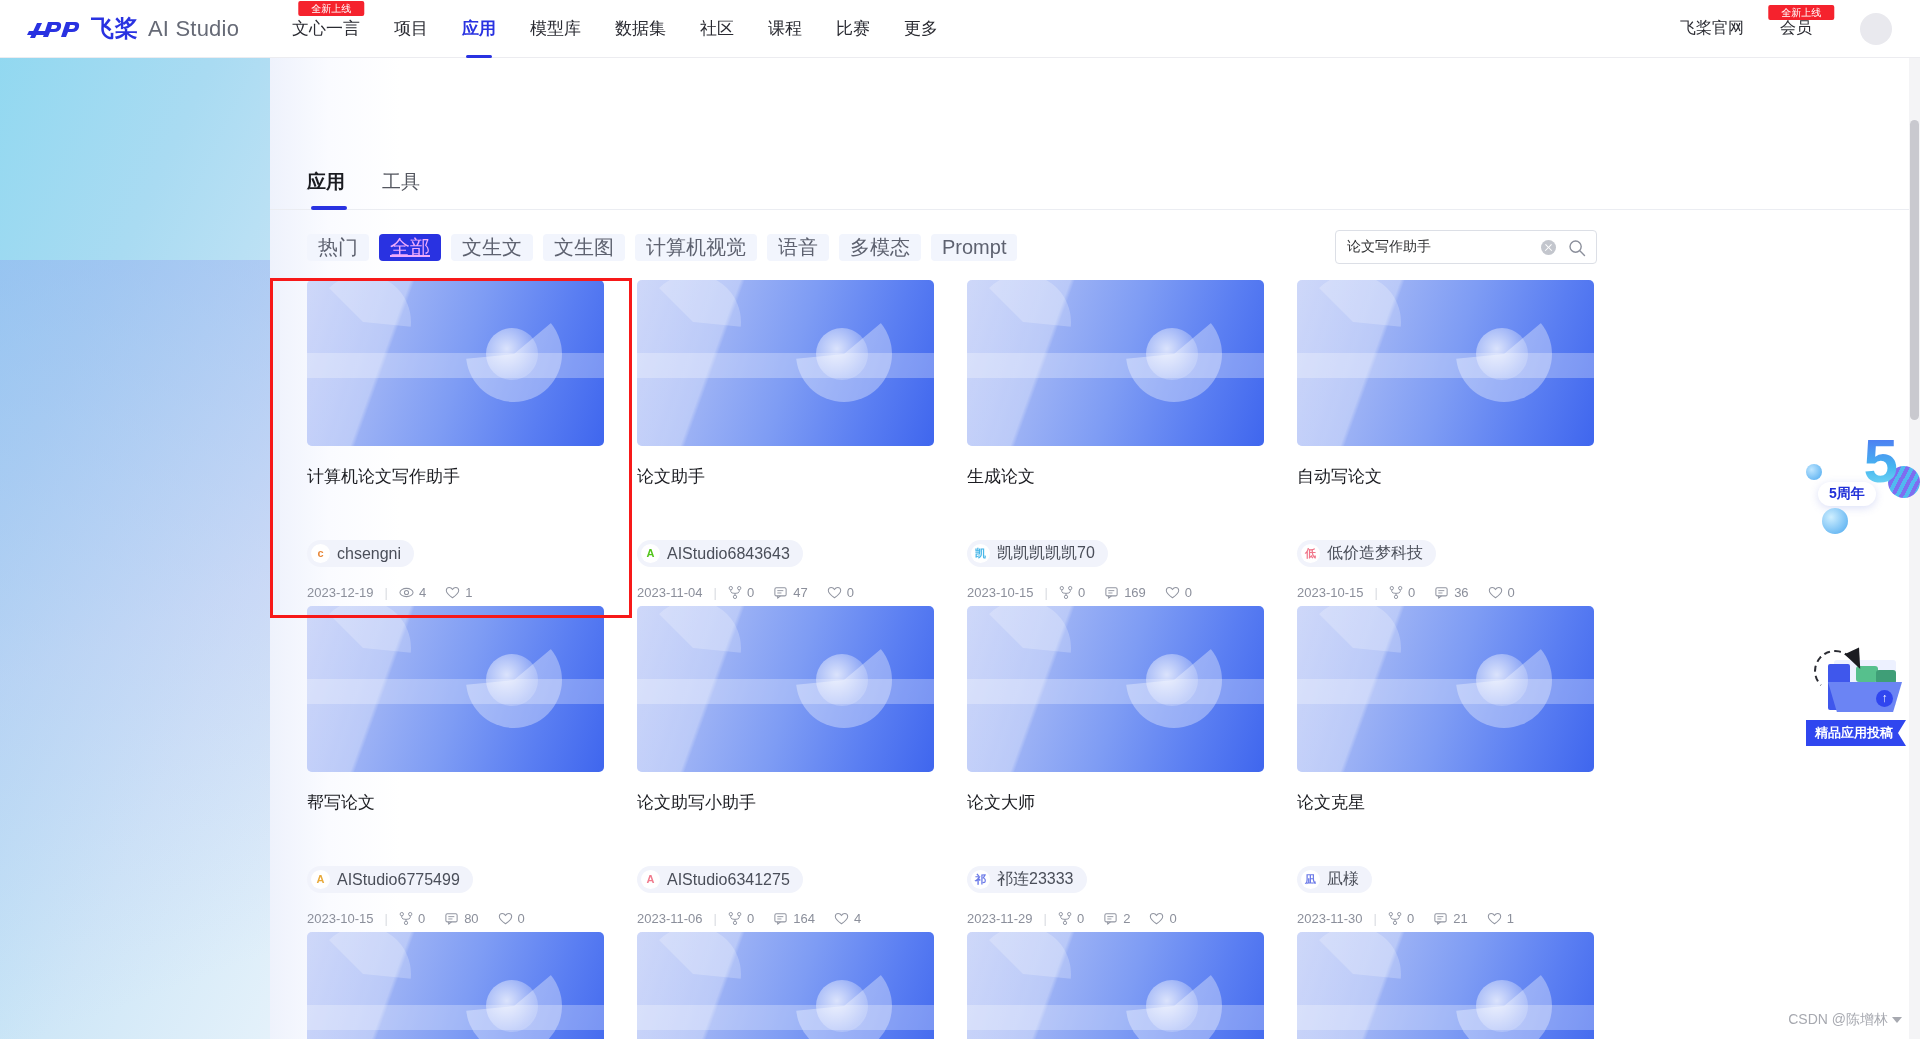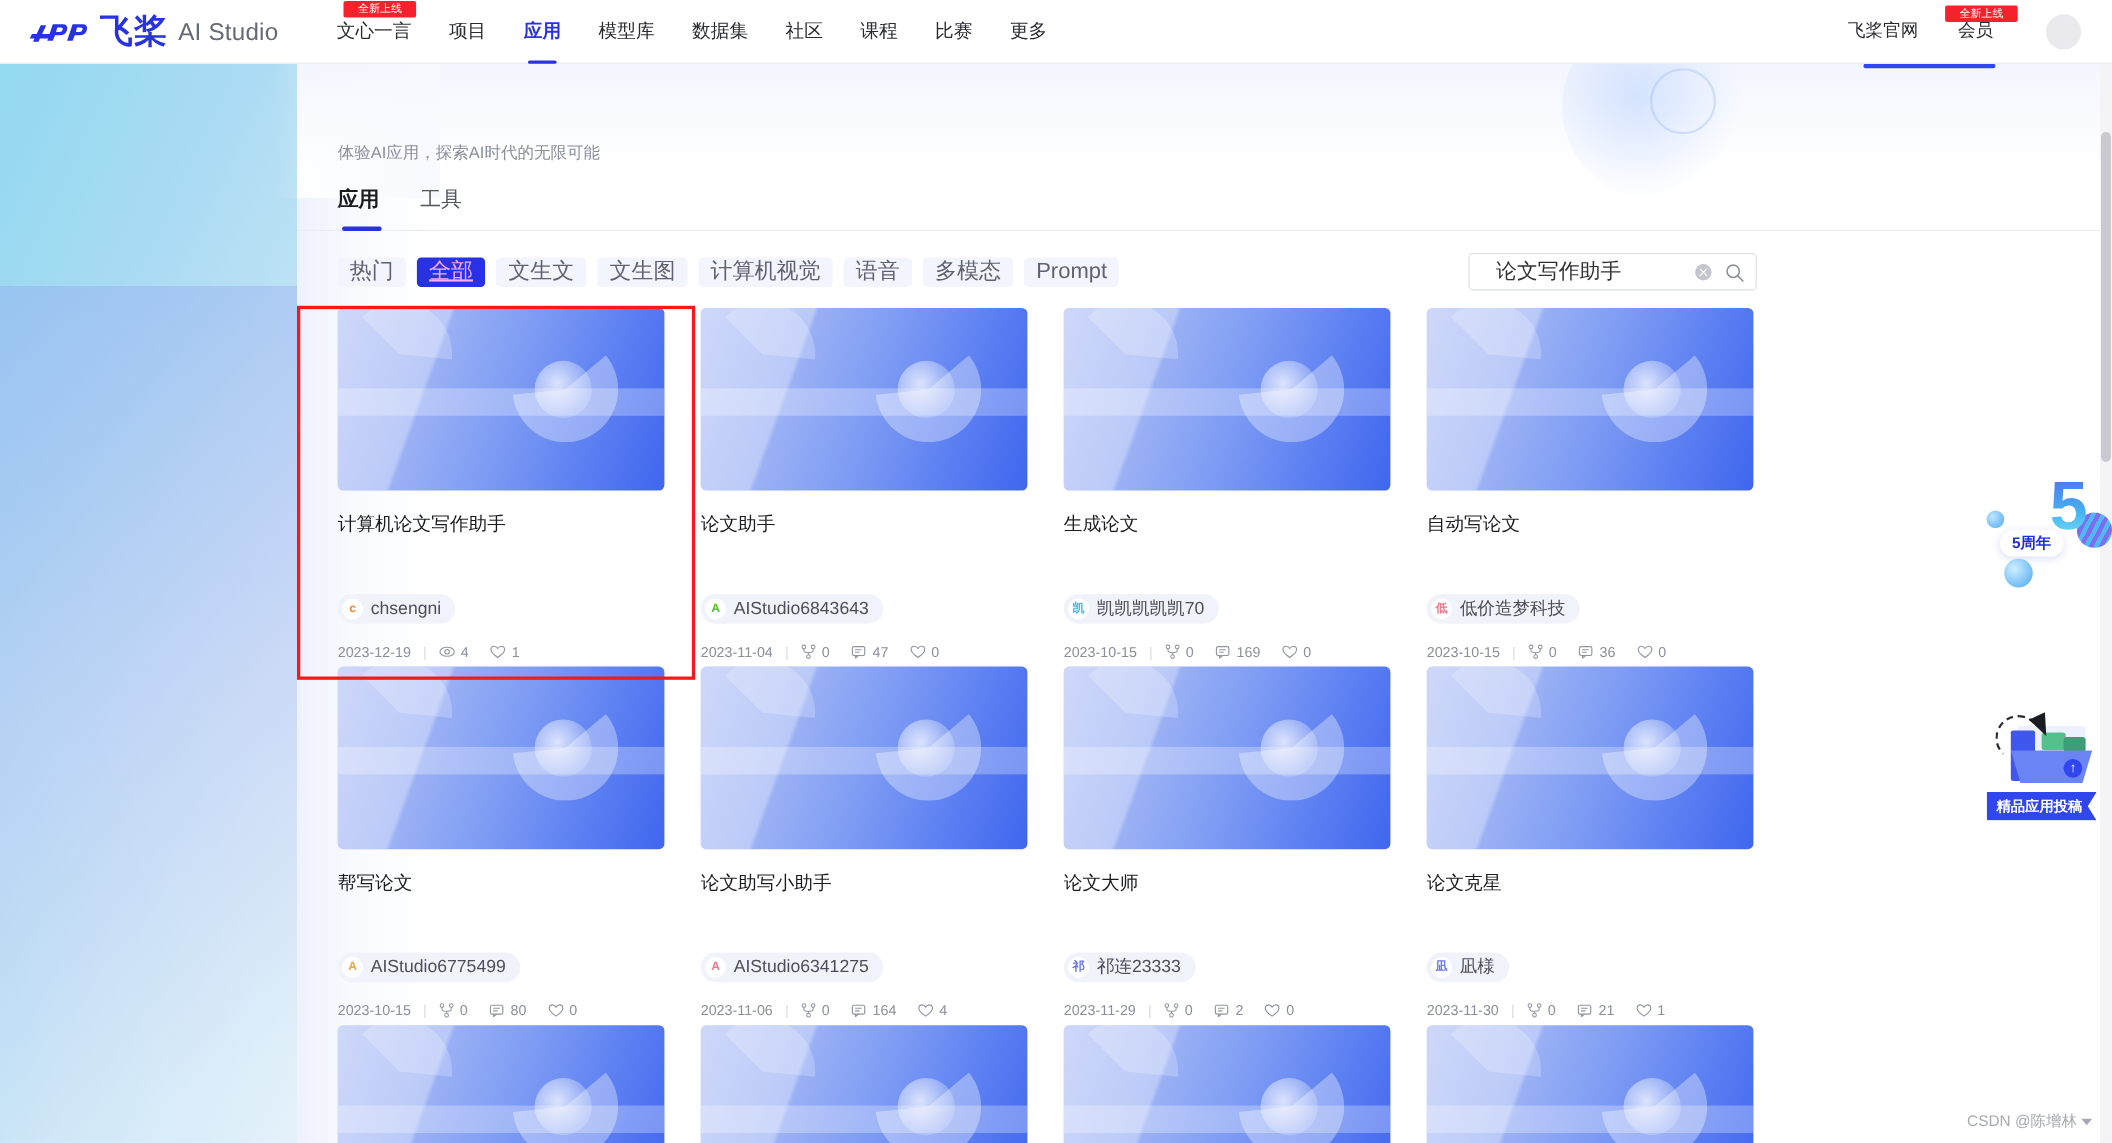--- a/index.html
+++ b/index.html
@@ -49,21 +49,21 @@
     position: absolute; left: 0; top: 0;
     width: 1920px; height: 58px;
     background: #ffffff;
     border-bottom: 1px solid #ececf0;
     display: flex; align-items: center;
     z-index: 40;
   }
   #logo-wrap { display: flex; align-items: center; margin-left: 27px; }
   .logo-mark { display: block; }
   .logo-cn {
-    font-size: 30px; font-weight: bold; color: #2932e1;
+    font-size: 23px; font-weight: bold; color: #2932e1;
     letter-spacing: 1px; margin-left: 2px;
     font-family: "Liberation Sans", "DejaVu Sans", sans-serif;
   }
   .logo-en {
     font-size: 22px; color: #666a76; margin-left: 9px;
     letter-spacing: .2px;
   }
   #navmenu { display: flex; align-items: center; margin-left: 36px; height: 58px; }
   .navitem {
     position: relative;
@@ -184,22 +184,22 @@
   }
   .chip.active { background: #2932e1; color: #f0abfc; text-decoration: underline; }
   #chip-search {
     position: absolute; right: 0; top: 0;
     width: 262px; height: 34px;
     border: 1px solid #dcdfe6; border-radius: 4px;
     background: #fff; display: flex; align-items: center;
   }
   #chip-search input {
     border: 0; outline: 0; background: transparent;
-    width: 196px; margin-left: 24px;
-    font-size: 19px; color: #303133;
+    width: 196px; margin-left: 11px;
+    font-size: 14px; color: #303133;
     font-family: "Liberation Sans", sans-serif;
   }
   .clear-dot {
     position: absolute; right: 40px; top: 9px;
     width: 15px; height: 15px; border-radius: 50%;
     background: #c3c6cd; cursor: pointer;
   }
   .clear-dot::before, .clear-dot::after {
     content: ""; position: absolute; left: 3px; top: 7px;
     width: 9px; height: 1.4px; background: #fff;
@@ -433,29 +433,20 @@
 
     <div id="nav-right">
       <div id="member-links">
           <div class="toplink"><span>飞桨官网</span></div>
           <div class="toplink"><span class="newbadge" style="top: -13px;">全新上线</span><span>会员</span></div>
         </div>
       <div id="avatar"></div>
     </div>
   </div>
 
-  <div id="hero">
-    <div id="hero-sheet">
-      <div id="hero-deco"></div>
-      <div id="hero-deco2"></div>
-      <div id="hero-blue-bar"></div>
-    </div>
-    <div id="hero-left-fade"></div>
-    <div id="hero-sub">体验AI应用，探索AI时代的无限可能</div>
-  </div>
 
   <div id="tabs">
       <div class="tab active"><span>应用</span></div>
       <div class="tab"><span>工具</span></div>
     </div>
 
   <div id="filterrow">
     <div id="chips-holder" style="display:flex;align-items:center;">
         <div class="chip">热门</div>
         <div class="chip active">全部</div>

